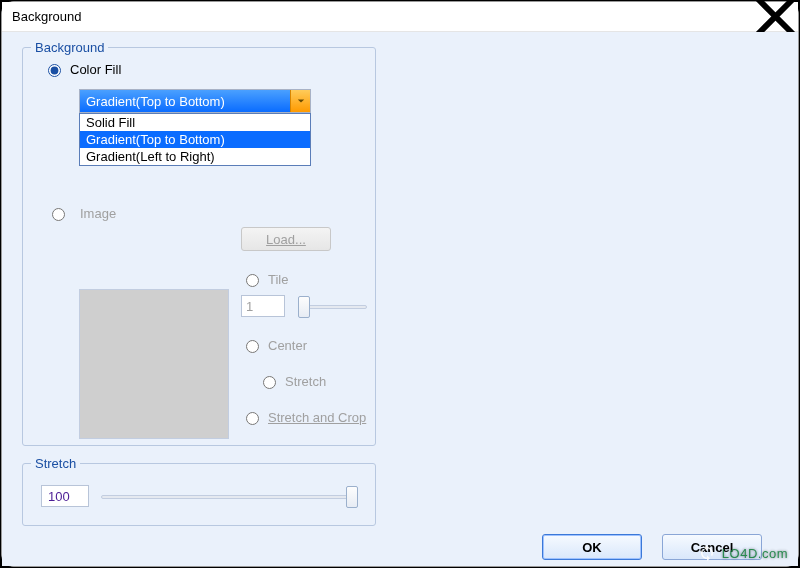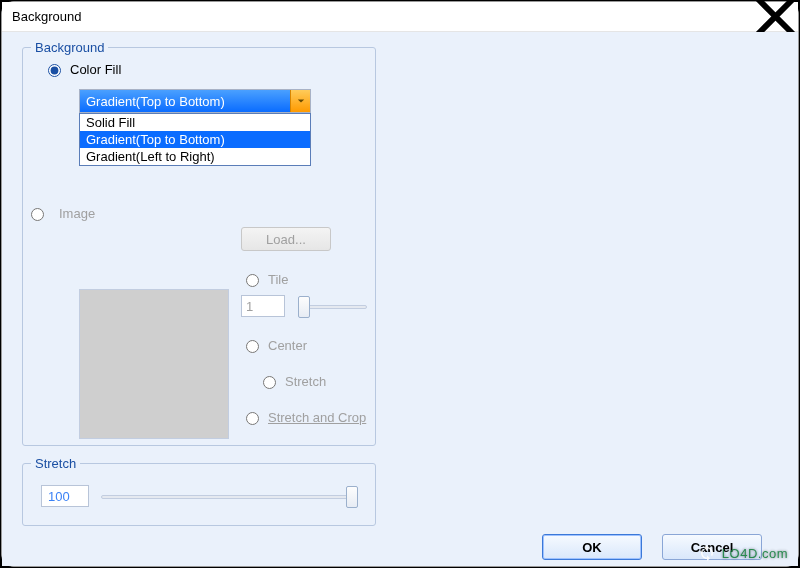--- a/index.html
+++ b/index.html
@@ -65,21 +65,21 @@
   .combo-list .opt.selected { background: #0a6cff; color: #fff; }
 
   
 
   
   .btn {
     border: 1px solid #a8b2c6; background: linear-gradient(#fdfdfd,#e7ecf4);
     color: #333; height: 24px; display: inline-flex; align-items: center;
     justify-content: center; border-radius: 3px; cursor: pointer;
   }
-  .btn.disabled { color: #a0a0a0; background: linear-gradient(#f4f4f4,#e6e6e6); border-color:#c8c8c8; cursor: default; }
+  .btn.disabled { color: #a0a0a0; background: linear-gradient(#f4f4f4,#e6e6e6); border-color:#c8c8c8; cursor: default; text-decoration: underline; }
 
   
   .thumb {
     position: absolute; left: 56px; top: 234px; width: 150px; height: 150px;
     border: 1px solid #c2cde0; background: #cfcfcf;
   }
 
   
   .spin {
     position: absolute; width: 44px; height: 22px; border: 1px solid #b8c4d8;
@@ -121,21 +121,21 @@
   .wm {
     position: absolute; right: 12px; bottom: 6px; color: #15803d;
     font-size: 15px; letter-spacing: 0.5px; display: flex; align-items: center; gap: 6px;
     opacity: 0.9; text-shadow: 0 0 3px rgba(0,0,0,0.6);
   }
   .wm svg { width: 18px; height: 18px; }
 
   
   .op-val {
     position: absolute; left: 18px; top: 14px; width: 48px; height: 22px;
-    border: 1px solid #b8c4d8; background: #fff; color: #3b82f6;
+    border: 1px solid #b8c4d8; background: #fff; color: #4c1d95;
     padding: 2px 6px;
   }
 </style>
 </head>
 <body>
 
 <div class="window">
   <div class="titlebar">
     <span class="title">Background</span>
     <div class="close">
@@ -163,21 +163,21 @@
             </svg>
         </div>
       </div>
 
       <div class="combo-list">
         <div class="opt">Solid Fill</div>
         <div class="opt selected">Gradient(Top to Bottom)</div>
         <div class="opt">Gradient(Left to Right)</div>
       </div>
 
-      <label class="radio disabled" style="left:3px; top:150px;gap:12px;">
+      <label class="radio disabled" style="left:24px; top:150px;gap:12px;">
         <input type="radio" style="">
         <span class="label-dis">Image</span>
       </label>
 
       <div class="btn disabled" style="position:absolute; left:218px; top:172px; width:90px;">
         <span>Load...</span>
       </div>
 
       <div class="thumb"></div>
 

